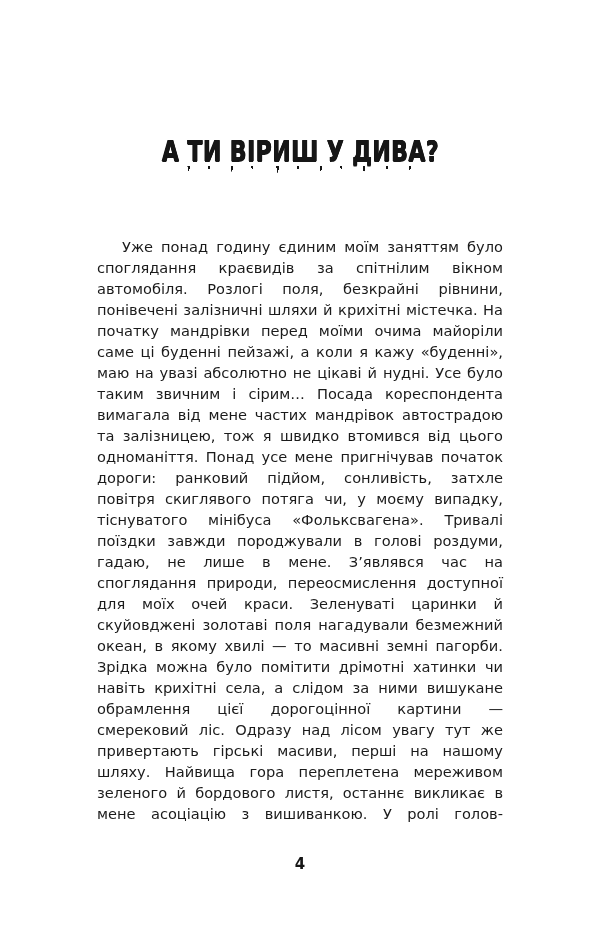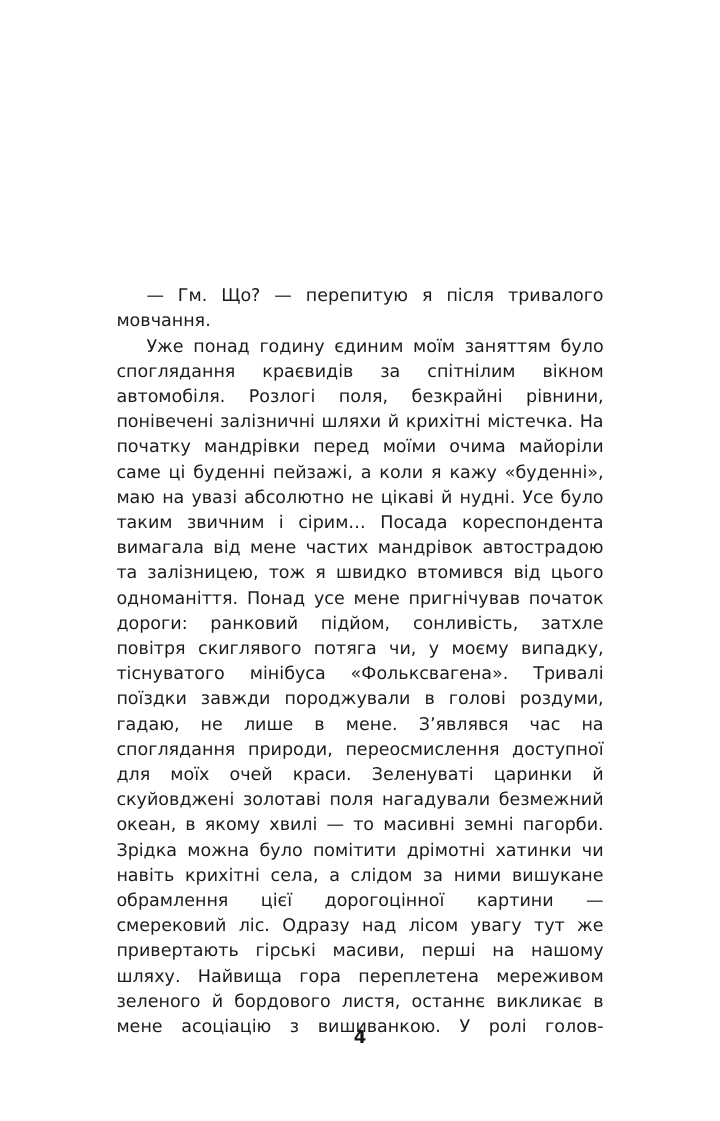--- a/index.html
+++ b/index.html
@@ -109,21 +109,23 @@
     font-size: 15px;
     font-weight: 700;
     color: #161616;
   }
 </style>
 </head>
 <body>
 
 <div class="page">
 
+  <div class="chapter-title-wrap">
+    <h1 class="chapter-title">А ТИ ВІРИШ У ДИВА?</h1>
+  </div>
 
   <div class="body-text">
-    <p>— Гм. Що? — перепитую я після тривалого мовчання.</p>
     <p>Уже понад годину єдиним моїм заняттям було споглядання краєвидів за спітнілим вікном автомобіля. Розлогі поля, безкрайні рівнини, понівечені залізничні шляхи й крихітні містечка. На початку мандрівки перед моїми очима майоріли саме ці буденні пейзажі, а коли я кажу «буденні», маю на увазі абсолютно не цікаві й нудні. Усе було таким звичним і сірим… Посада кореспондента вимагала від мене частих мандрівок автострадою та залізницею, тож я швидко втомився від цього одноманіття. Понад усе мене пригнічував початок дороги: ранковий підйом, сонливість, затхле повітря скиглявого потяга чи, у моєму випадку, тіснуватого мінібуса «Фольксвагена». Тривалі поїздки завжди породжували в голові роздуми, гадаю, не лише в мене. З’являвся час на споглядання природи, переосмислення доступної для моїх очей краси. Зеленуваті царинки й скуйовджені золотаві поля нагадували безмежний океан, в якому хвилі — то масивні земні пагорби. Зрідка можна було помітити дрімотні хатинки чи навіть крихітні села, а слідом за ними вишукане обрамлення цієї дорогоцінної картини — смерековий ліс. Одразу над лісом увагу тут же привертають гірські масиви, перші на нашому шляху. Найвища гора переплетена мереживом зеленого й бордового листя, останнє викликає в мене асоціацію з вишиванкою. У ролі голов-</p>
   </div>
 
   <div class="folio">4</div>
 
 </div>
 
 </body></html>

